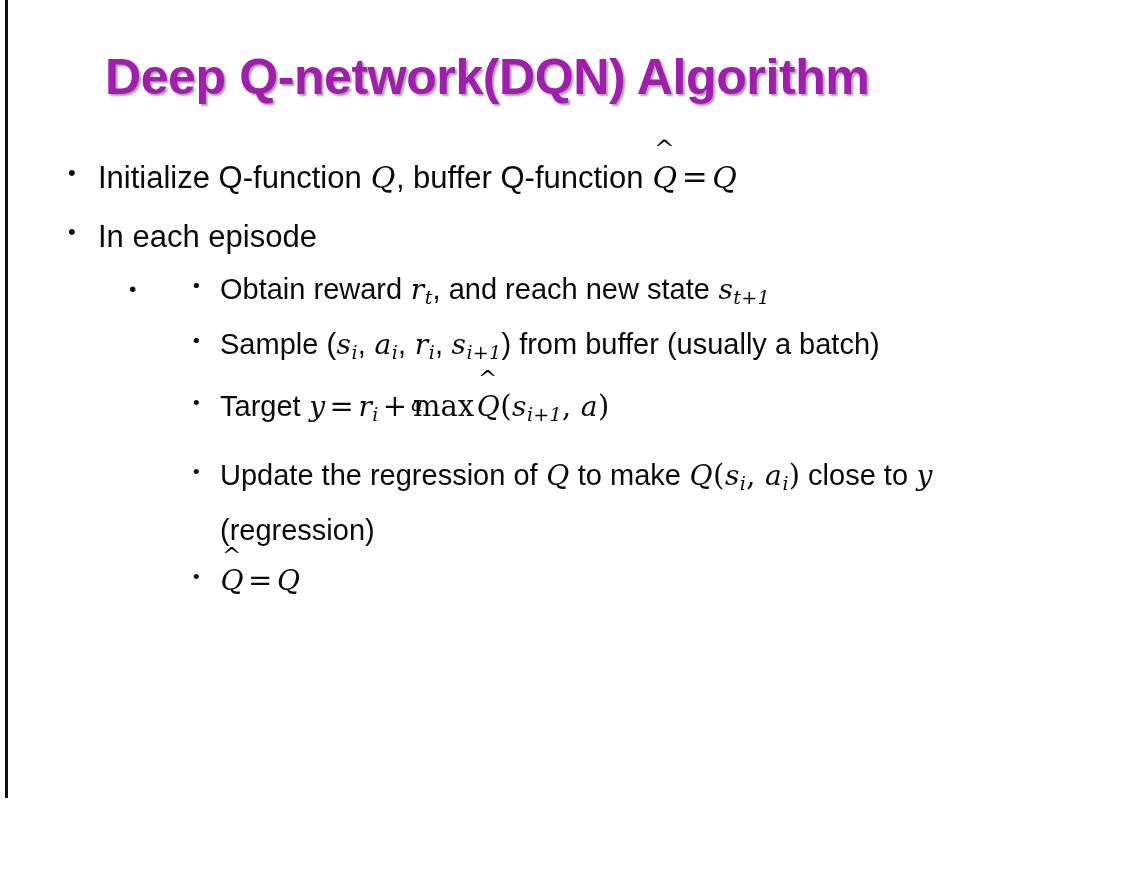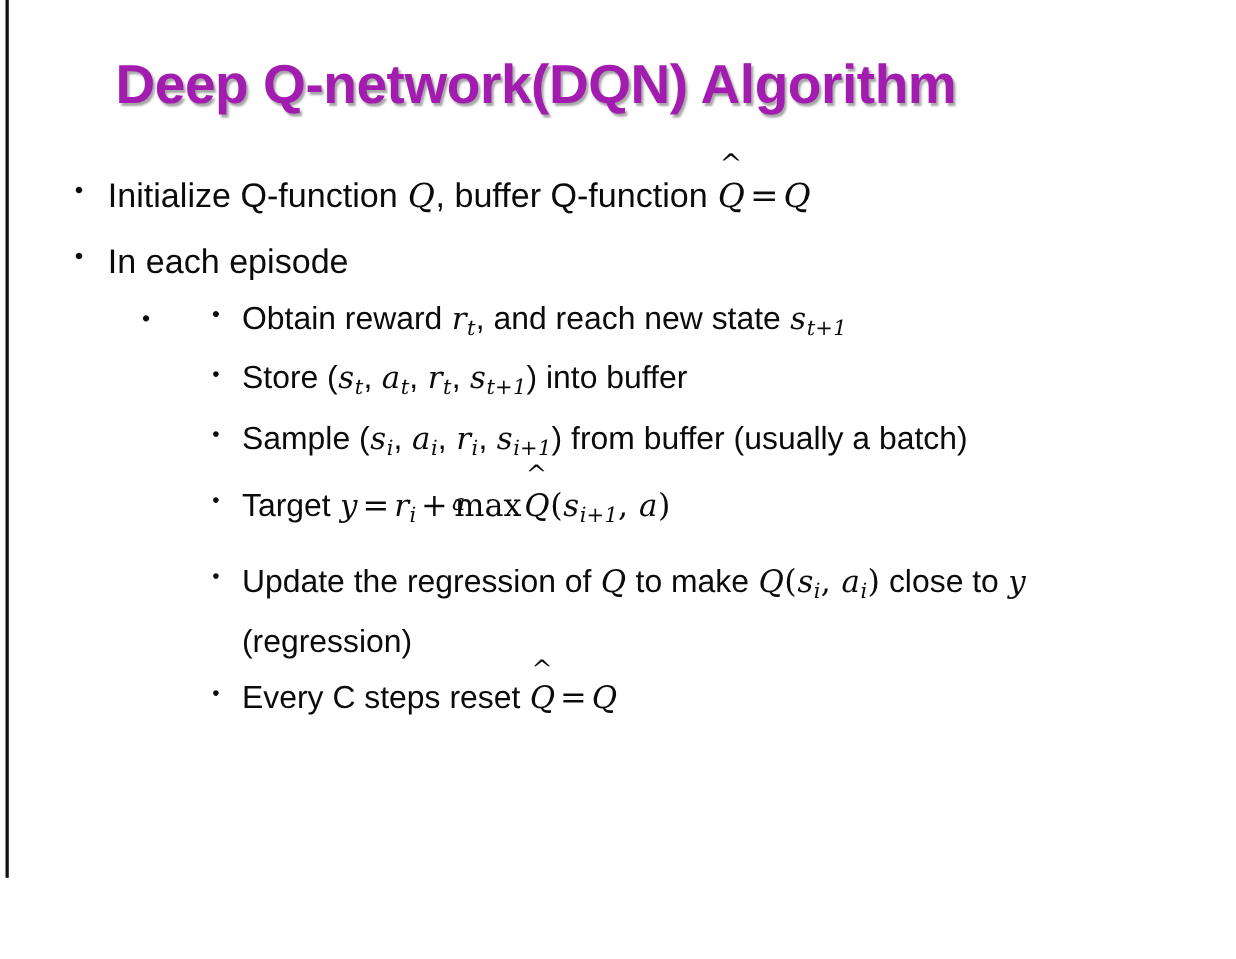--- a/index.html
+++ b/index.html
@@ -163,37 +163,36 @@
       <span class="marker">•</span>
     </div>
 
     <div class="bullet-row lvl3">
       <span class="marker">•</span>
       <span class="btext"><span>Obtain reward </span><span class="m">r</span><span class="sub">t</span><span>, and reach new state </span><span class="m">s</span><span class="sub">t+1</span></span>
     </div>
 
     <div class="bullet-row lvl3">
       <span class="marker">•</span>
-      <span class="btext"><span>Store (</span><span class="m">s</span><span class="sub">t</span><span>, </span><span class="m">a</span><span class="sub">t</span><span>, </span><span class="m">r</span><span class="sub">t</span><span>, </span><span class="m">s</span><span class="sub">t+1</span><span>) into buffer</span></span>
     </div>
 
     <div class="bullet-row lvl3">
       <span class="marker">•</span>
       <span class="btext"><span>Sample (</span><span class="m">s</span><span class="sub">i</span><span>, </span><span class="m">a</span><span class="sub">i</span><span>, </span><span class="m">r</span><span class="sub">i</span><span>, </span><span class="m">s</span><span class="sub">i+1</span><span>) from buffer (usually a batch)</span></span>
     </div>
 
     <div class="bullet-row lvl3" style="line-height:58px;">
       <span class="marker" style="top:16px;">•</span>
       <span class="btext"><span>Target </span><span class="m">y</span><span class="eq">=</span><span class="m">r</span><span class="sub">i</span><span class="plus">+</span><span class="op"><span>max</span><span class="oplim">a</span></span><span class="hat"><span class="hatmark">^</span><span class="m">Q</span></span><span class="mup">(</span><span class="m">s</span><span class="sub">i+1</span><span class="mup">, </span><span class="m">a</span><span class="mup">)</span></span>
     </div>
 
     <div class="bullet-row lvl3" style="margin-top:8px;">
       <span class="marker">•</span>
       <span class="btext"><span>Update the regression of </span><span class="m">Q</span><span> to make </span><span class="m">Q</span><span class="mup">(</span><span class="m">s</span><span class="sub">i</span><span class="mup">, </span><span class="m">a</span><span class="sub">i</span><span class="mup">)</span><span> close to </span><span class="m">y</span><span> (regression)</span></span>
     </div>
 
     <div class="bullet-row lvl3" style="line-height:54px;">
       <span class="marker" style="top:14px;">•</span>
-      <span class="btext"><span>Every C steps reset </span><span class="hat"><span class="hatmark">^</span><span class="m">Q</span></span><span class="eq">=</span><span class="m">Q</span></span>
+      <span class="btext"><span class="hat"><span class="hatmark">^</span><span class="m">Q</span></span><span class="eq">=</span><span class="m">Q</span></span>
     </div>
 
   </div>
 </div>
 
 </body></html>

